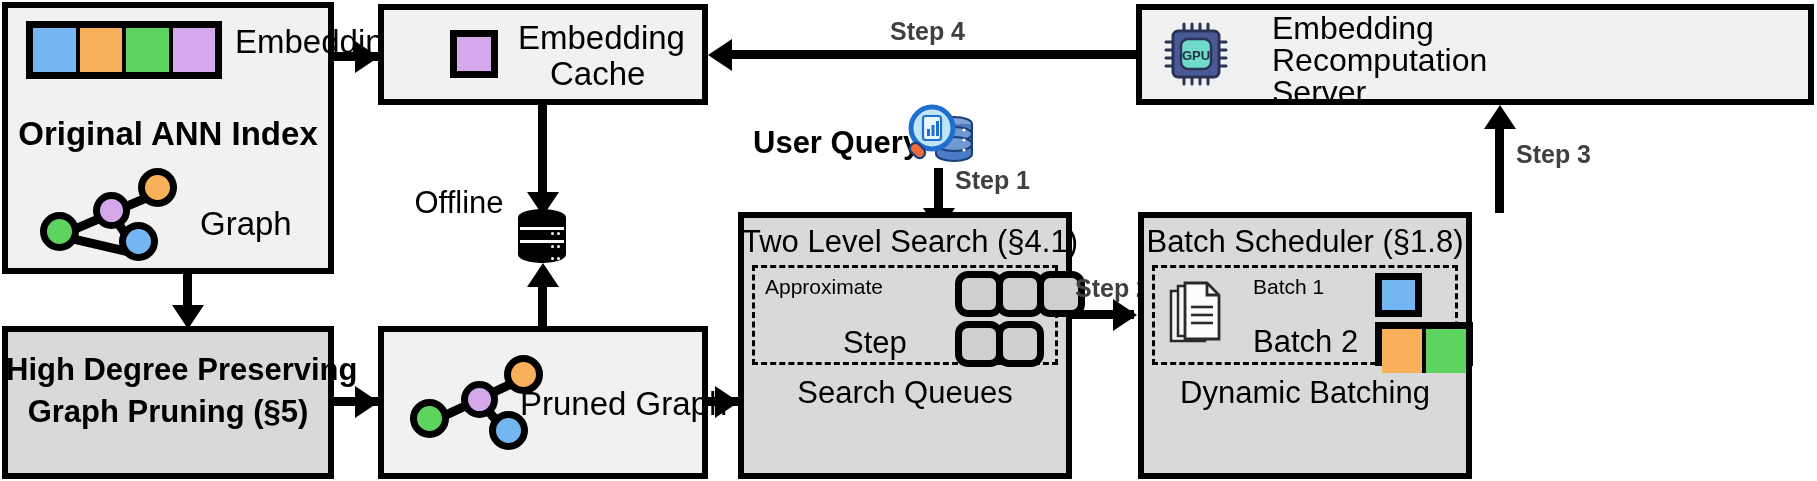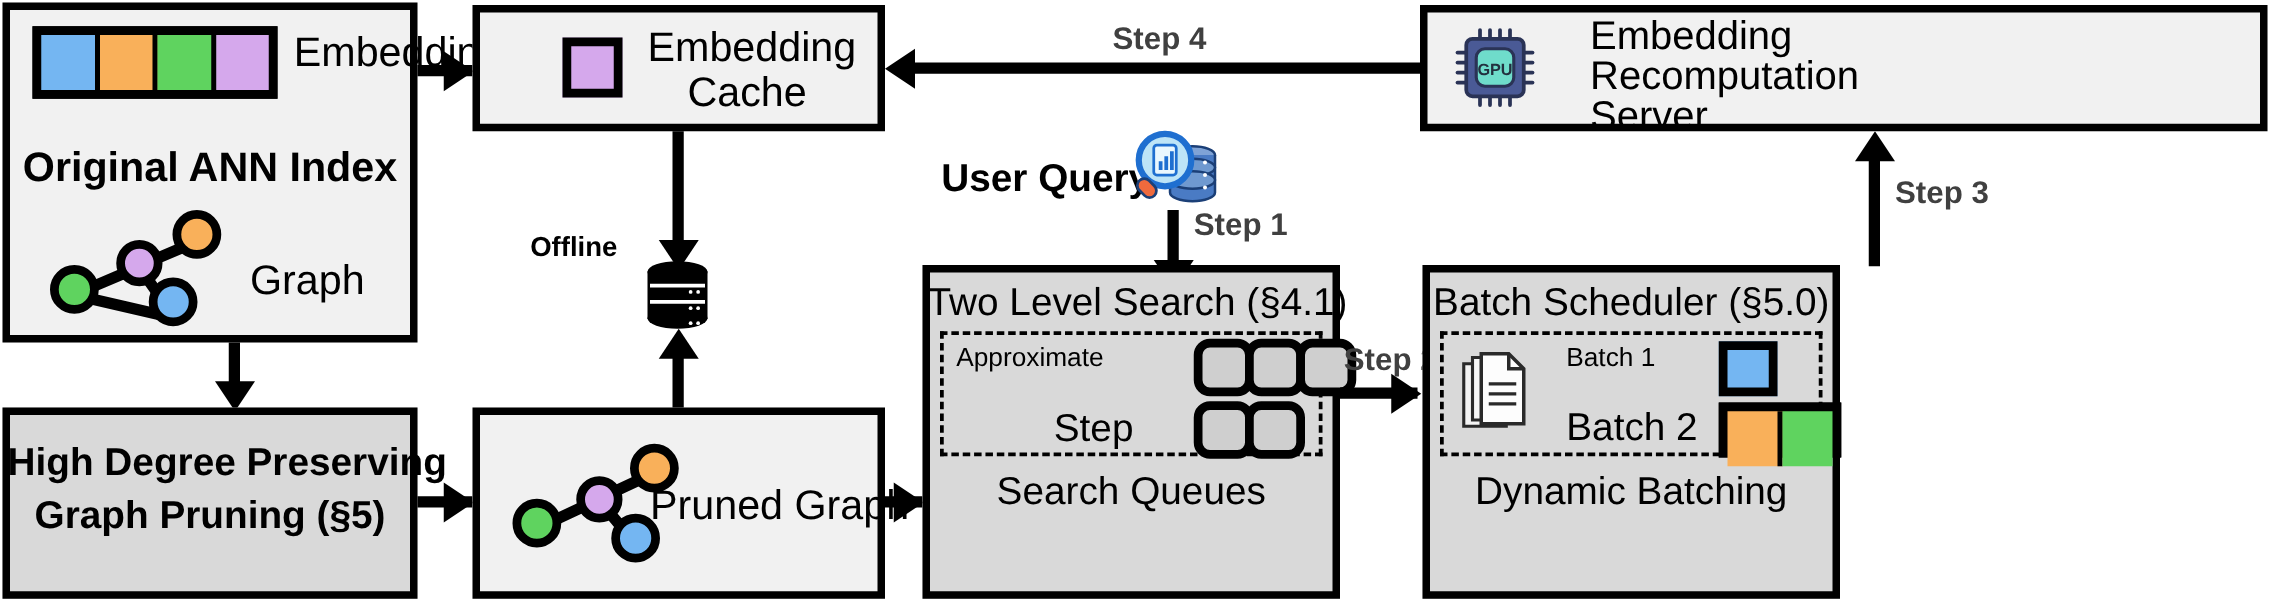--- a/index.html
+++ b/index.html
@@ -166,21 +166,21 @@
   <div class="ah-right" style="left:355px;top:386px;"></div>
 
   <div class="box" style="left:378px;top:4px;width:330px;height:101px;"></div>
   <div class="chip" style="left:450px;top:30px;width:48px;height:48px;background:#d5a8ec;"></div>
   <div class="lbl" style="left:518px;top:19px;font-size:33px;">Embedding</div>
   <div class="lbl" style="left:518px;top:55px;font-size:33px;margin-left:32px;">Cache</div>
 
   <div class="bar" style="left:538px;top:105px;width:9px;height:95px;"></div>
   <div class="ah-down" style="left:527px;top:192px;"></div>
 
-  <div class="lbl center" style="left:400px;top:185px;width:118px;font-size:22px;font-weight:bold;">Offline</div>
+  <div class="lbl center" style="left:400px;top:185px;width:118px;font-size:31px;font-weight:normal;">Offline</div>
 
   <div class="db" style="left:518px;top:209px;width:48px;height:54px;">
     <div class="body" style="left:0;top:8px;width:48px;height:38px;"></div>
     <div class="ell" style="left:0;top:0px;width:48px;height:17px;"></div>
     <div class="ell" style="left:0;top:37px;width:48px;height:17px;"></div>
     <div class="sep" style="left:2px;top:18px;width:44px;"></div>
     <div class="sep" style="left:2px;top:31px;width:44px;"></div>
     <div class="dot" style="left:33px;top:23px;"></div>
     <div class="dot" style="left:39px;top:23px;"></div>
     <div class="dot" style="left:33px;top:36px;"></div>
@@ -248,21 +248,21 @@
   <div class="slot" style="left:955px;top:321px;"></div>
   <div class="slot" style="left:996px;top:321px;"></div>
 
   <div class="lbl center" style="left:742px;top:375px;width:326px;font-size:31px;">Search Queues</div>
 
   <div class="bar" style="left:1072px;top:310px;width:62px;height:9px;"></div>
   <div class="ah-right" style="left:1113px;top:299px;"></div>
   <div class="steplbl" style="left:1075px;top:274px;">Step 2</div>
 
   <div class="box shaded" style="left:1138px;top:212px;width:334px;height:267px;"></div>
-  <div class="lbl center" style="left:1142px;top:224px;width:326px;font-size:31px;">Batch Scheduler (§5.0)</div>
+  <div class="lbl center" style="left:1142px;top:224px;width:326px;font-size:31px;">Batch Scheduler (§1.8)</div>
   <div class="inner-dash" style="left:1152px;top:265px;width:306px;height:100px;"></div>
 
   <svg style="position:absolute;left:1167px;top:281px;width:58px;height:70px;" viewBox="0 0 58 70">
     <path d="M4 10 h24 l10 10 v40 h-34 z" fill="#f4f4f4" stroke="#2a2a2a" stroke-width="2.5"></path>
     <path d="M11 5 h24 l10 10 v40 h-34 z" fill="#f7f7f7" stroke="#2a2a2a" stroke-width="2.5"></path>
     <path d="M18 2 h22 l12 12 v44 h-34 z" fill="#fdfdfd" stroke="#2a2a2a" stroke-width="2.8"></path>
     <path d="M40 2 v12 h12" fill="none" stroke="#2a2a2a" stroke-width="2.8"></path>
     <line x1="24" y1="26" x2="46" y2="26" stroke="#2a2a2a" stroke-width="2.6"></line>
     <line x1="24" y1="34" x2="46" y2="34" stroke="#2a2a2a" stroke-width="2.6"></line>
     <line x1="24" y1="42" x2="46" y2="42" stroke="#2a2a2a" stroke-width="2.6"></line>

